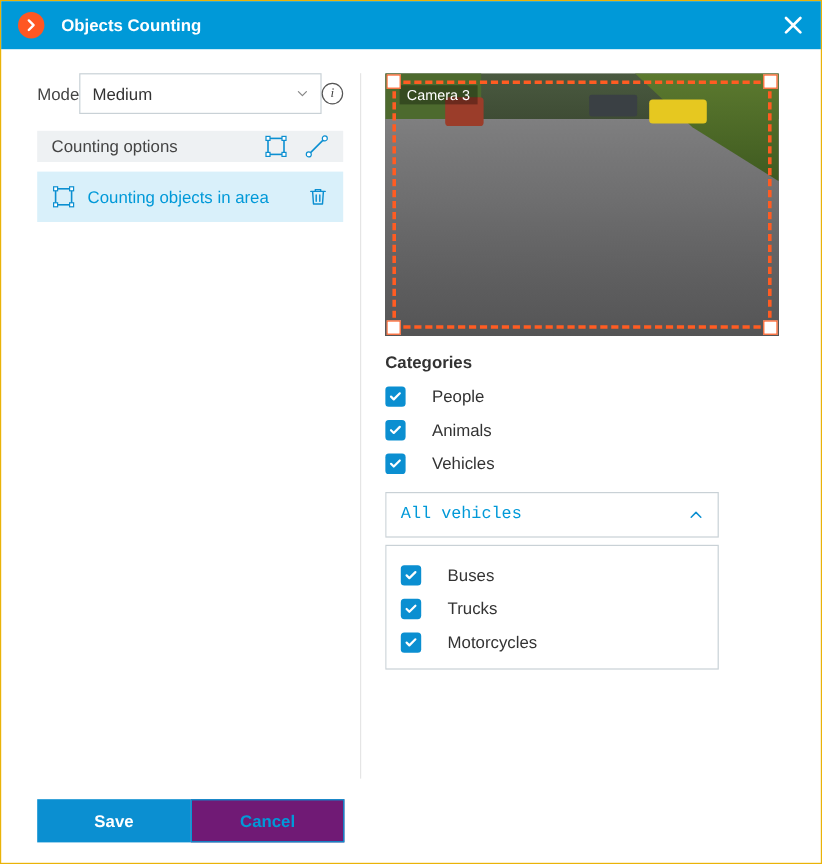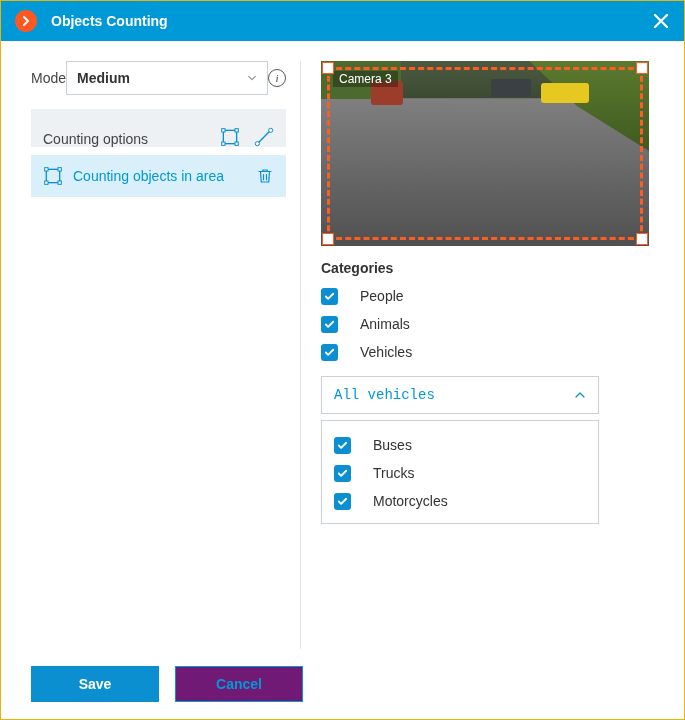--- a/index.html
+++ b/index.html
@@ -74,39 +74,38 @@
   .select {
     flex: 1;
     border: 1px solid var(--border);
     height: 34px;
     padding: 0 10px;
     display: flex;
     align-items: center;
     justify-content: space-between;
     background: #fff;
     cursor: pointer;
-    font-weight: bold;
   }
   .select .chev { color: #888; }
   .info-icon {
     width: 18px; height: 18px;
     border: 1.5px solid #555;
     border-radius: 50%;
     display: flex; align-items: center; justify-content: center;
     font-style: italic;
     font-family: Georgia, serif;
     font-size: 11px;
     color: #444;
     cursor: pointer;
   }
   .section-head {
     background: var(--bg-gray);
-    height: 38px;
-    display: flex;
-    align-items: flex-end;
+    height: 26px;
+    display: flex;
+    align-items: center;
     padding: 0 12px;
     color: #444;
   }
   .section-head .icons {
     margin-left: auto;
     display: flex;
     gap: 14px;
   }
   .row-active {
     background: var(--blue-light);
@@ -122,21 +121,21 @@
     margin-left: auto;
   }
   .right {
     flex: 1;
     display: flex;
     flex-direction: column;
     overflow-y: auto;
   }
   .preview {
     width: 328px;
-    height: 185px;
+    height: 219px;
     position: relative;
     align-self: flex-start;
   }
   .preview .scene {
     position: absolute; inset: 0;
     background:
       linear-gradient(180deg, #4a5a40 0%, #3d4a33 20%, #717171 20%, #8a8a8a 28%, #6d6d6d 40%, #5f5f5f 60%, #4a4a4a 80%, #3a3a3a 100%);
     overflow: hidden;
   }
   .preview .road {
@@ -223,21 +222,21 @@
     border: 1px solid var(--border);
     margin-top: 6px;
     width: 278px;
     padding: 10px 12px 8px;
   }
   .footer {
     height: 70px;
     padding: 0 30px;
     display: flex;
     align-items: center;
-    gap: 16px;
+    gap: 0;
   }
   .btn {
     height: 36px;
     width: 128px;
     display: flex; align-items: center; justify-content: center;
     font-weight: 600;
     cursor: pointer;
   }
   .btn-primary { background: var(--fill-blue); color: #fff; }
   .btn-secondary { background: #701a75; color: var(--blue); border: 1px solid var(--blue); }

